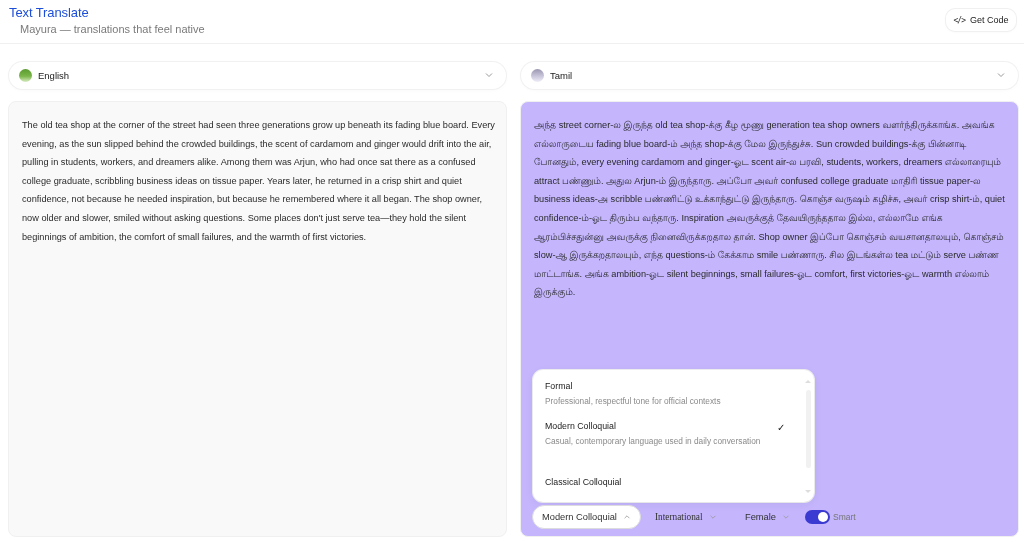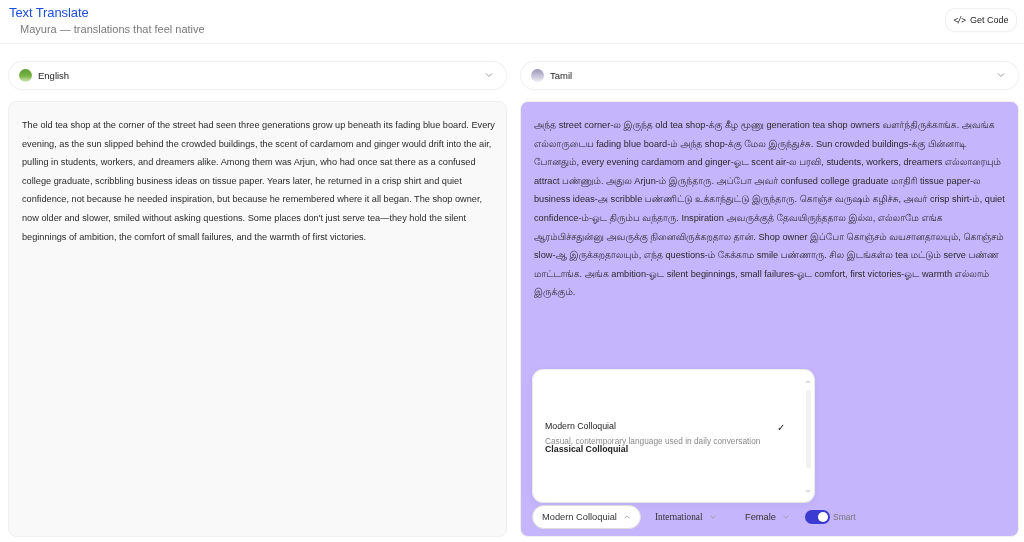--- a/index.html
+++ b/index.html
@@ -79,26 +79,30 @@
 
 <div class="panel left">
   <div class="panel-text">The old tea shop at the corner of the street had seen three generations grow up beneath its fading blue board. Every evening, as the sun slipped behind the crowded buildings, the scent of cardamom and ginger would drift into the air, pulling in students, workers, and dreamers alike. Among them was Arjun, who had once sat there as a confused college graduate, scribbling business ideas on tissue paper. Years later, he returned in a crisp shirt and quiet confidence, not because he needed inspiration, but because he remembered where it all began. The shop owner, now older and slower, smiled without asking questions. Some places don't just serve tea—they hold the silent beginnings of ambition, the comfort of small failures, and the warmth of first victories.</div>
 </div>
 
 <div class="panel right">
   <div class="panel-text">அந்த street corner-ல இருந்த old tea shop-க்கு கீழ மூணு generation tea shop owners வளர்ந்திருக்காங்க. அவங்க எல்லாருடைய fading blue board-ம் அந்த shop-க்கு மேல இருந்துச்சு. Sun crowded buildings-க்கு பின்னாடி போனதும், every evening cardamom and ginger-ஓட scent air-ல பரவி, students, workers, dreamers எல்லாரையும் attract பண்ணும். அதுல Arjun-ம் இருந்தாரு. அப்போ அவர் confused college graduate மாதிரி tissue paper-ல business ideas-அ scribble பண்ணிட்டு உக்காந்துட்டு இருந்தாரு. கொஞ்ச வருஷம் கழிச்சு, அவர் crisp shirt-ம், quiet confidence-ம்-ஓட திரும்ப வந்தாரு. Inspiration அவருக்குத் தேவயிருந்ததால இல்ல, எல்லாமே எங்க ஆரம்பிச்சதுன்னு அவருக்கு நினைவிருக்கறதால தான். Shop owner இப்போ கொஞ்சம் வயசானதாலயும், கொஞ்சம் slow-ஆ இருக்கறதாலயும், எந்த questions-ம் கேக்காம smile பண்ணாரு. சில இடங்கள்ல tea மட்டும் serve பண்ண மாட்டாங்க. அங்க ambition-ஓட silent beginnings, small failures-ஓட comfort, first victories-ஓட warmth எல்லாம் இருக்கும்.</div>
 </div>
 
 <div class="dropdown">
+  <div class="dd-item" style="top:11px;">
+    <div class="dd-title">Formal</div>
+    <div class="dd-desc">Professional, respectful tone for official contexts</div>
+  </div>
   <div class="dd-item" style="top:51px;">
     <div class="dd-title">Modern Colloquial</div>
     <div class="dd-desc">Casual, contemporary language used in daily conversation</div>
   </div>
   <span class="dd-check">✓</span>
-  <div class="dd-item" style="top:74px;font-weight:bold;">
+  <div class="dd-item" style="top:107px;">
     <div class="dd-title">Classical Colloquial</div>
   </div>
   <div class="dd-scroll-up"></div>
   <div class="dd-scroll-track"></div>
   <div class="dd-scroll-down"></div>
 </div>
 
 <div class="toolbar">
   <div class="tb-btn style">
     <span>Modern Colloquial</span>

